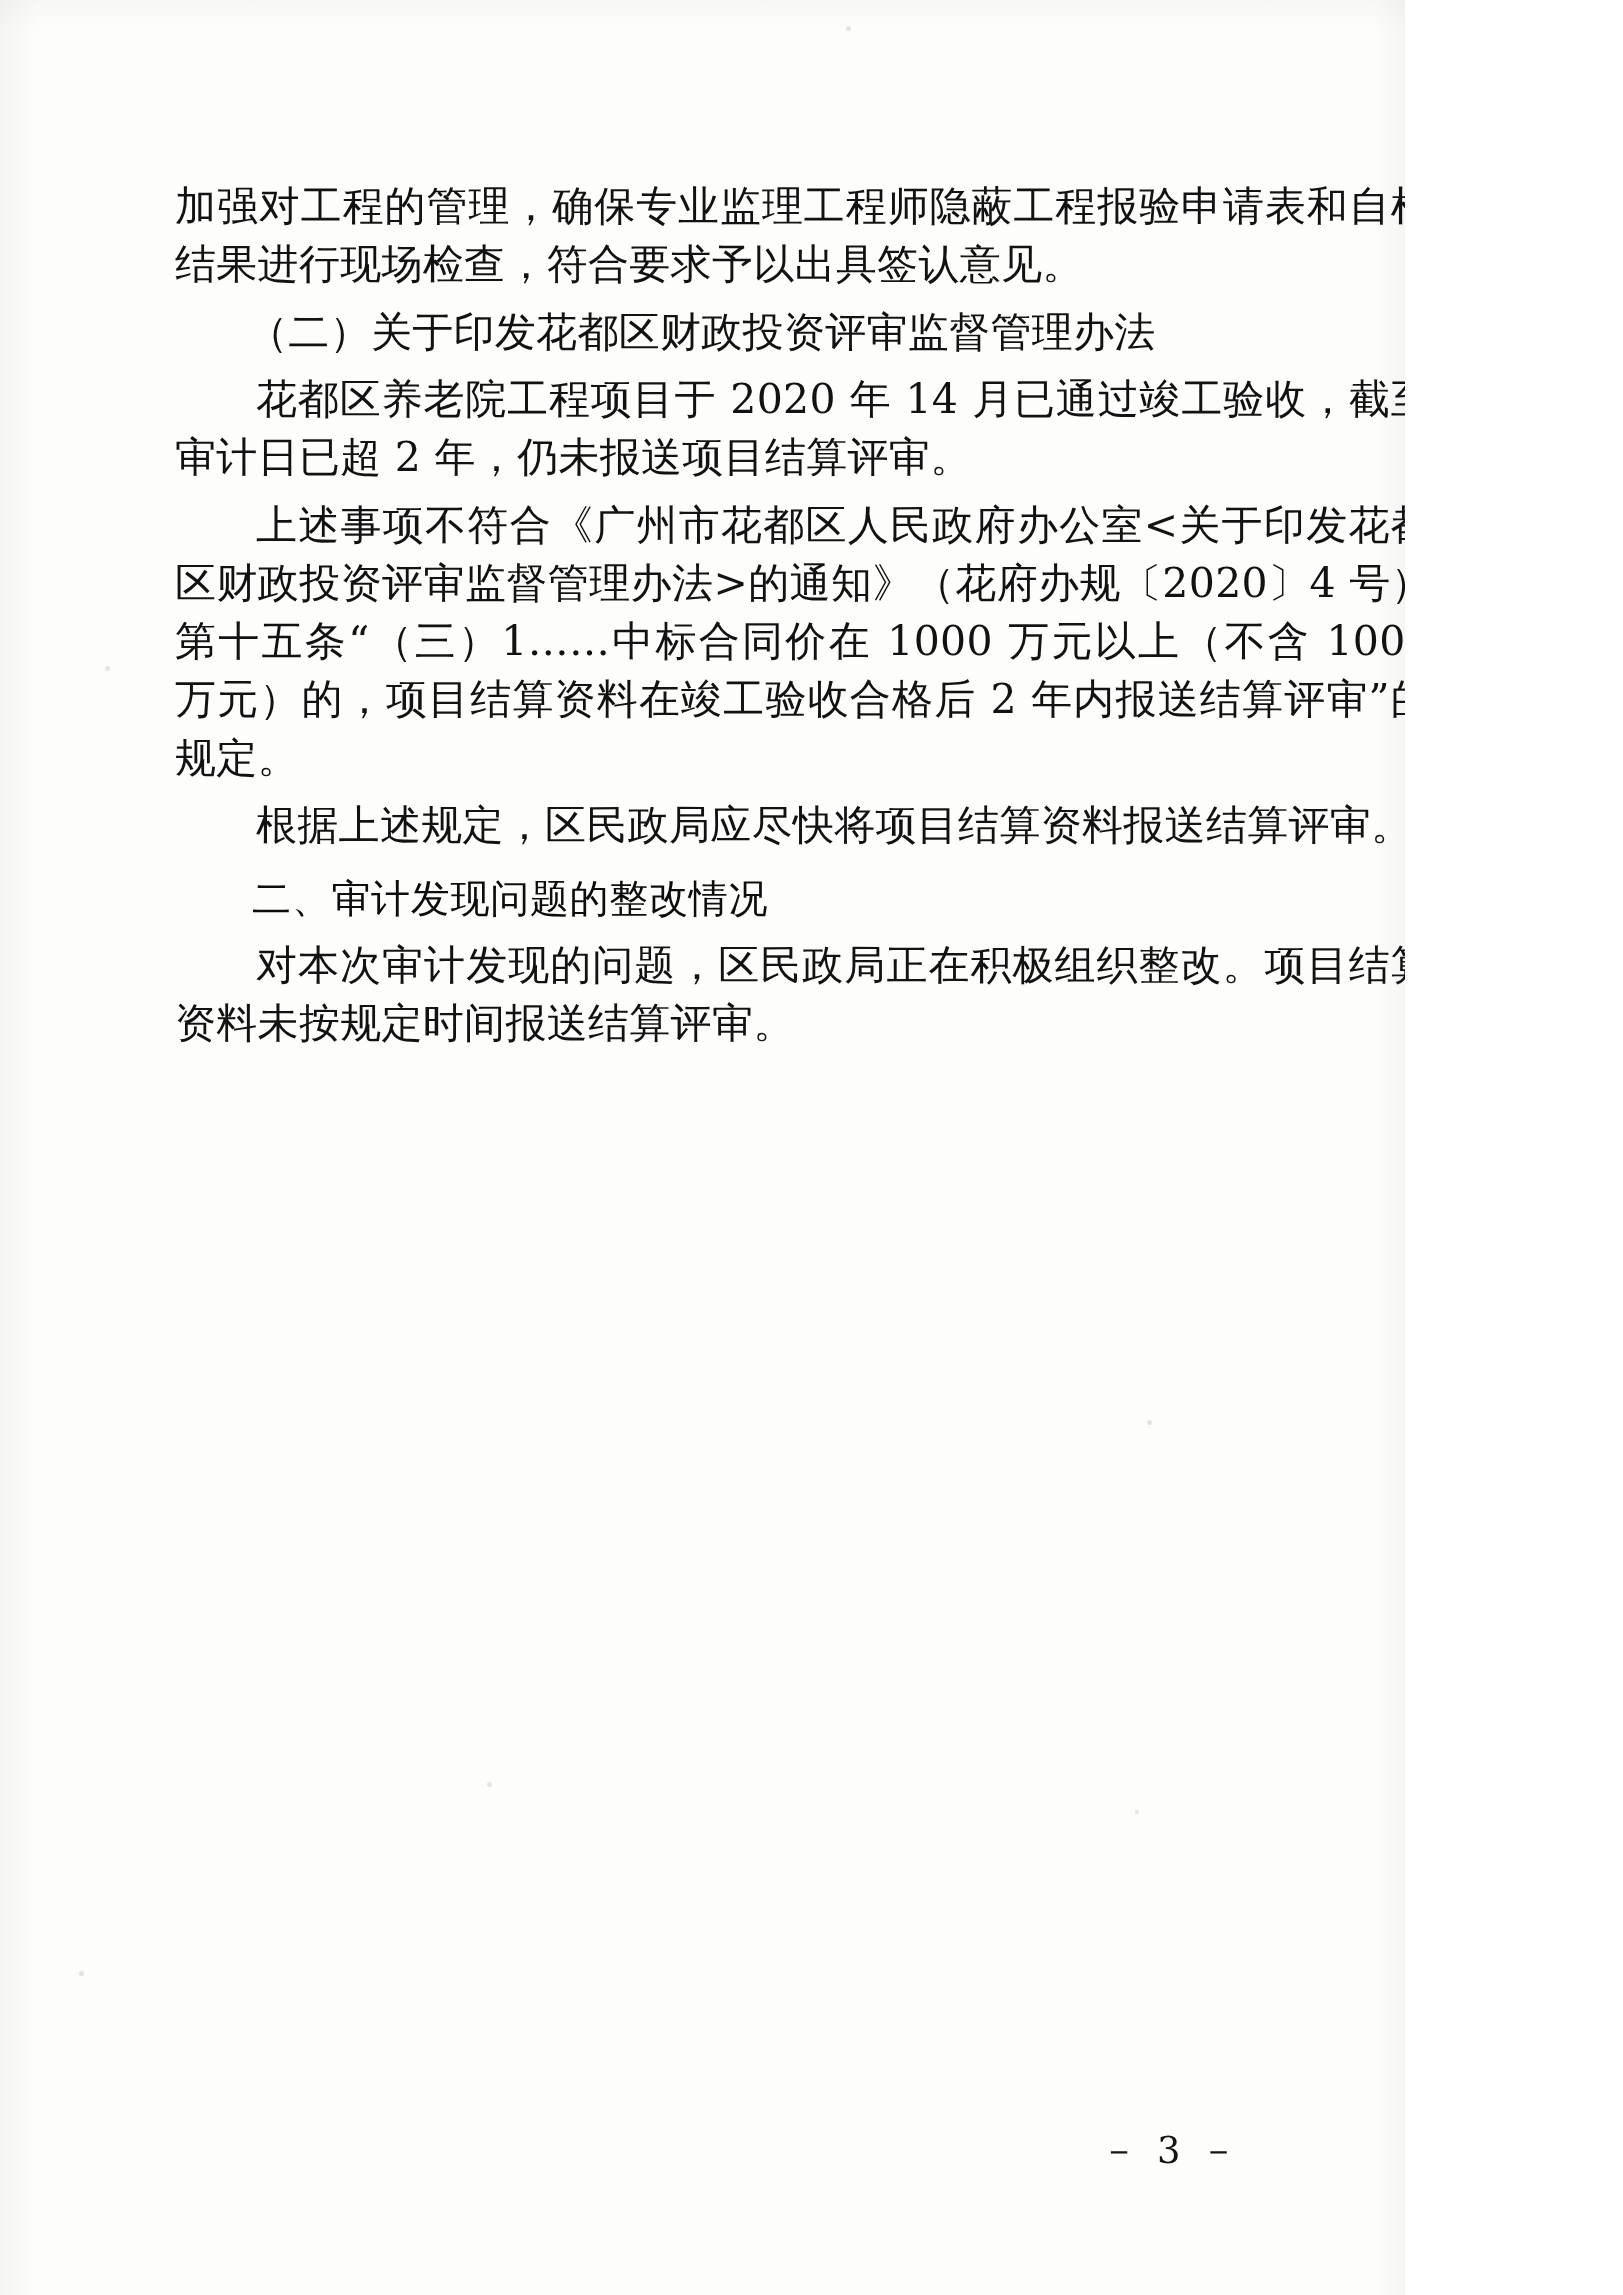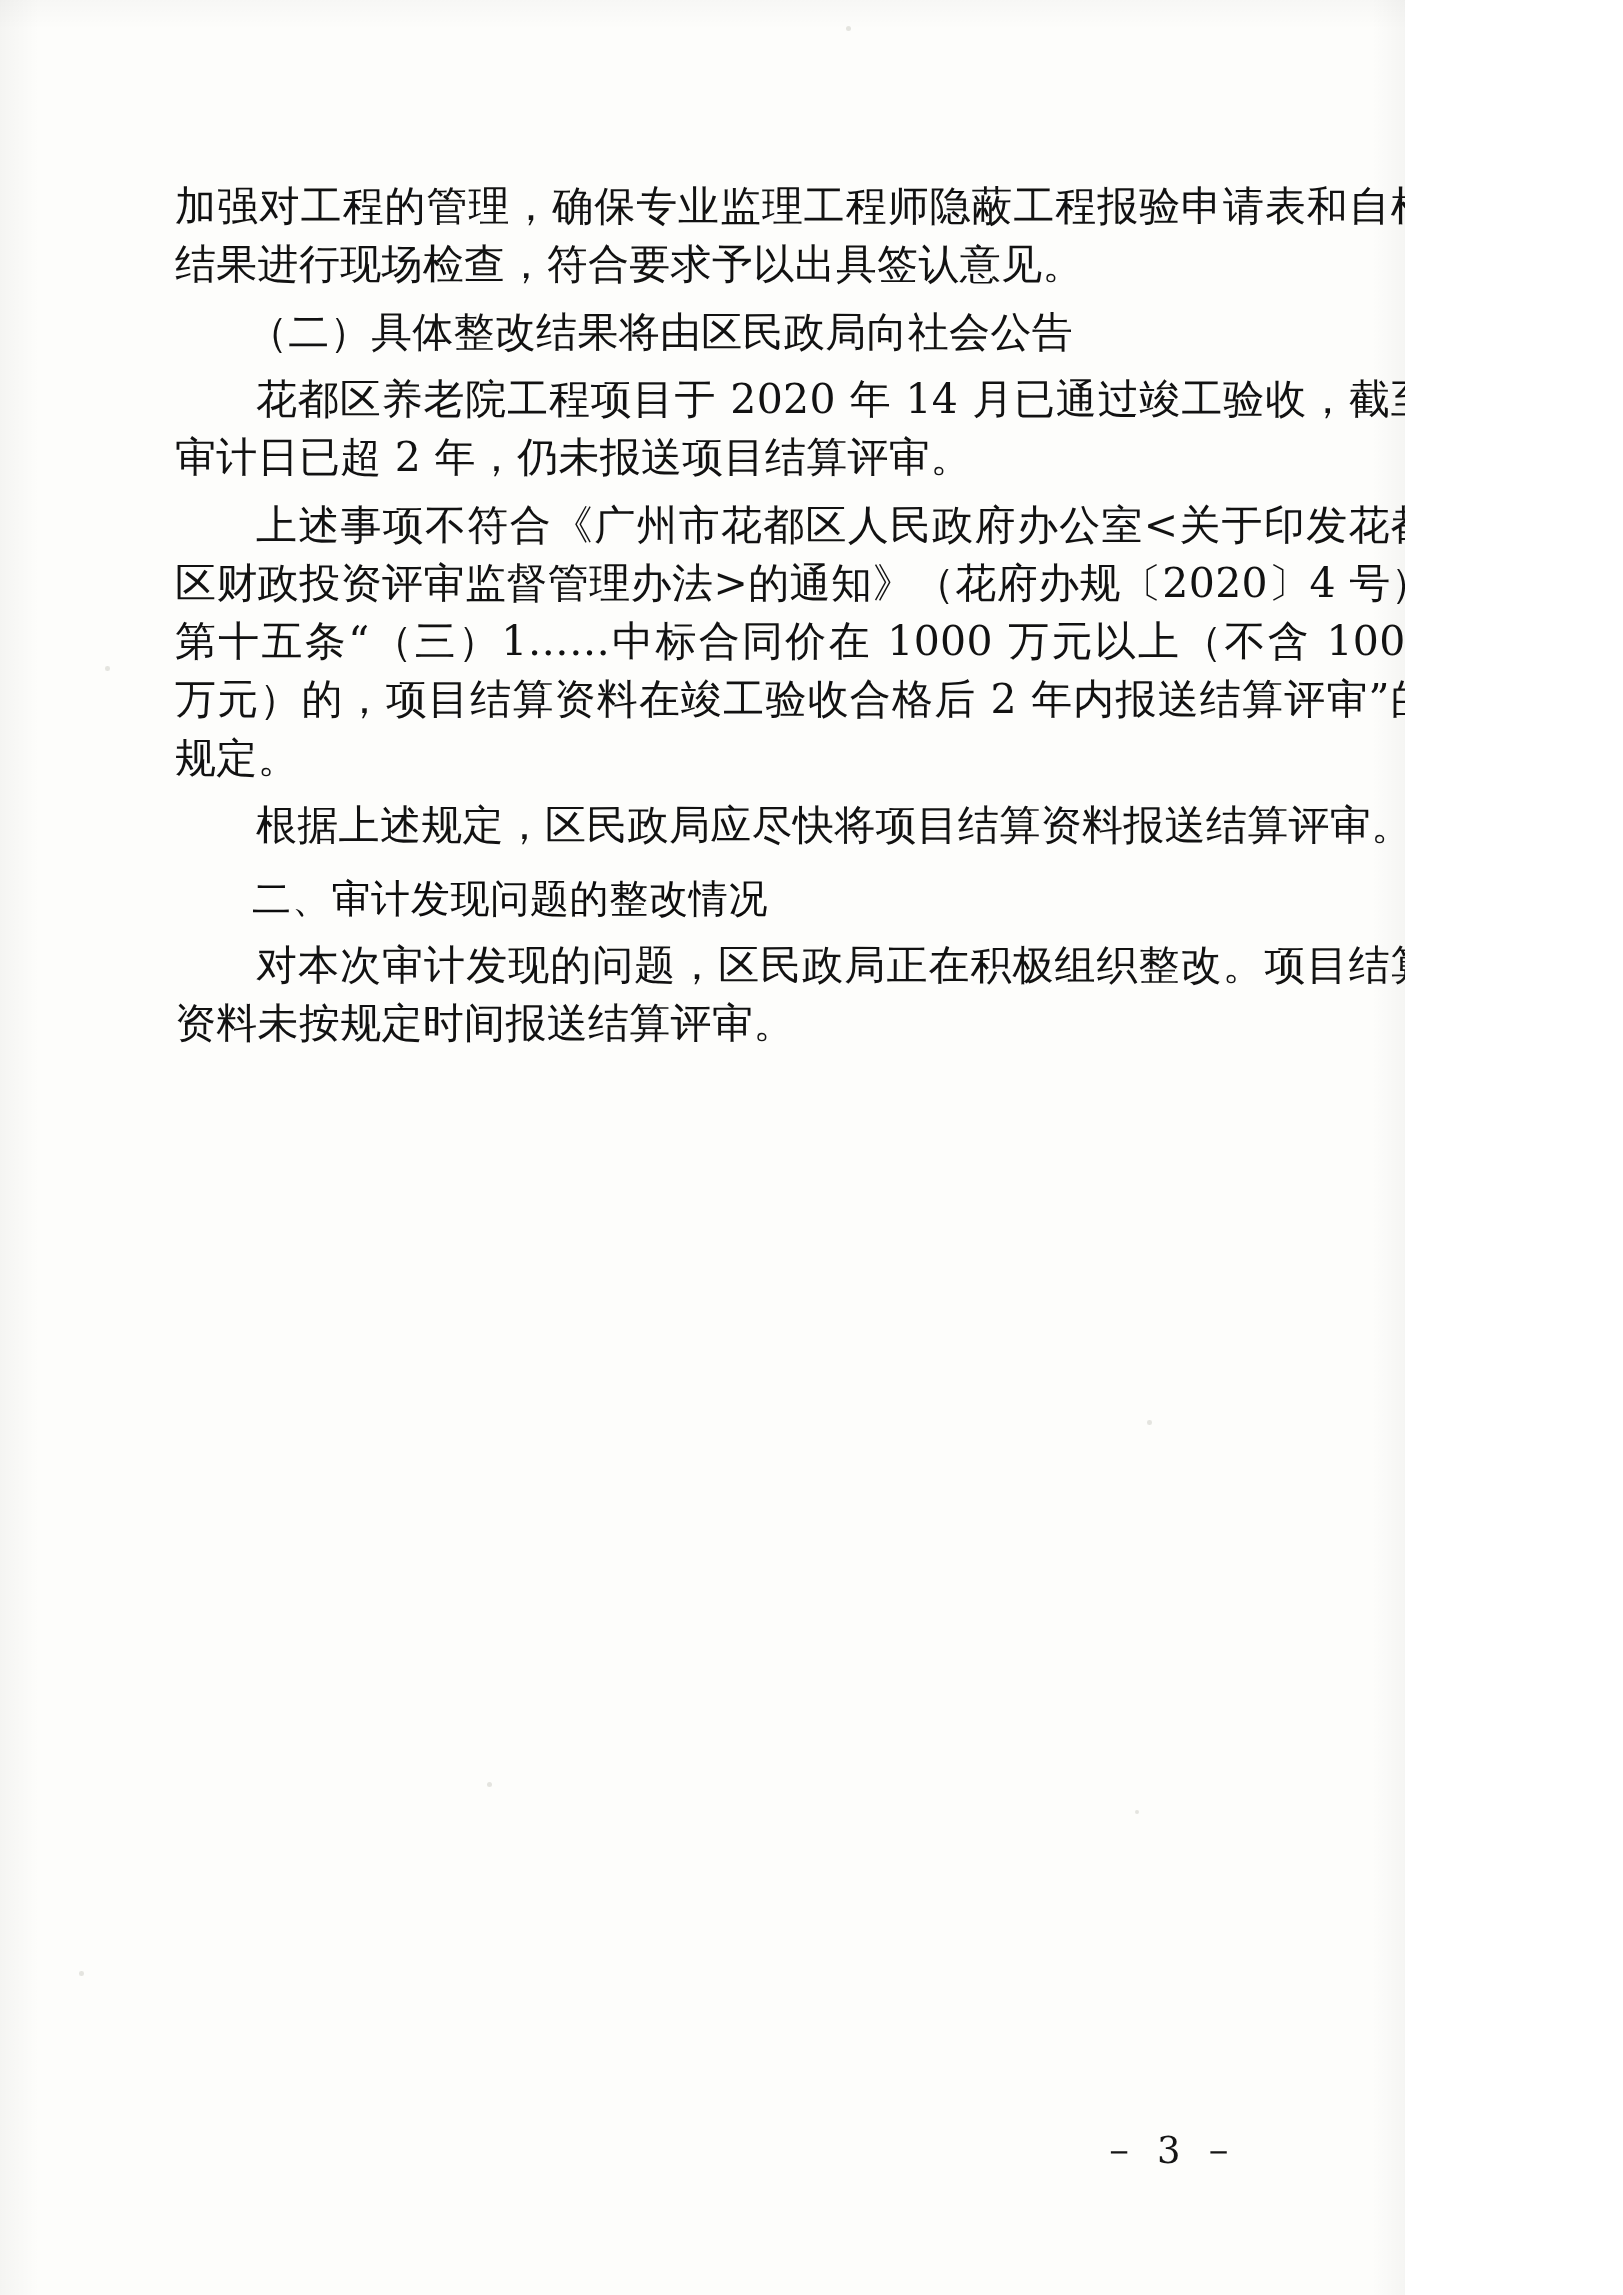--- a/index.html
+++ b/index.html
@@ -89,21 +89,21 @@
   <span class="speck" style="left:1135px; top:1810px; width:3.9px; height:3.9px;"></span>
   <span class="speck" style="left:79px; top:1971px; width:4.6px; height:4.6px;"></span>
   <span class="speck" style="left:1566px; top:995px; width:3.9px; height:3.9px;"></span>
 
   <div class="content">
 
     <p>加强对工程的管理，确保专业监理工程师隐蔽工程报验申请表和自检结果进行现场检查，符合要求予以出具签认意见。</p>
 
     <div class="gap-sm"></div>
 
-    <p class="indent-paren">（二）具体整改结果将由区民政局向社会公告</p>
+    <p class="indent-paren">（二）关于印发花都区财政投资评审监督管理办法</p>
 
     <div class="gap-sm"></div>
 
     <p class="indent">花都区养老院工程项目于 2020 年 14 月已通过竣工验收，截至审计日已超 2 年，仍未报送项目结算评审。</p>
 
     <div class="gap-sm"></div>
 
     <p class="indent">上述事项不符合《广州市花都区人民政府办公室&lt;关于印发花都区财政投资评审监督管理办法&gt;的通知》（花府办规〔2020〕4 号）第十五条“（三）1……中标合同价在 1000 万元以上（不含 1000 万元）的，项目结算资料在竣工验收合格后 2 年内报送结算评审”的规定。</p>
 
     <div class="gap-sm"></div>

